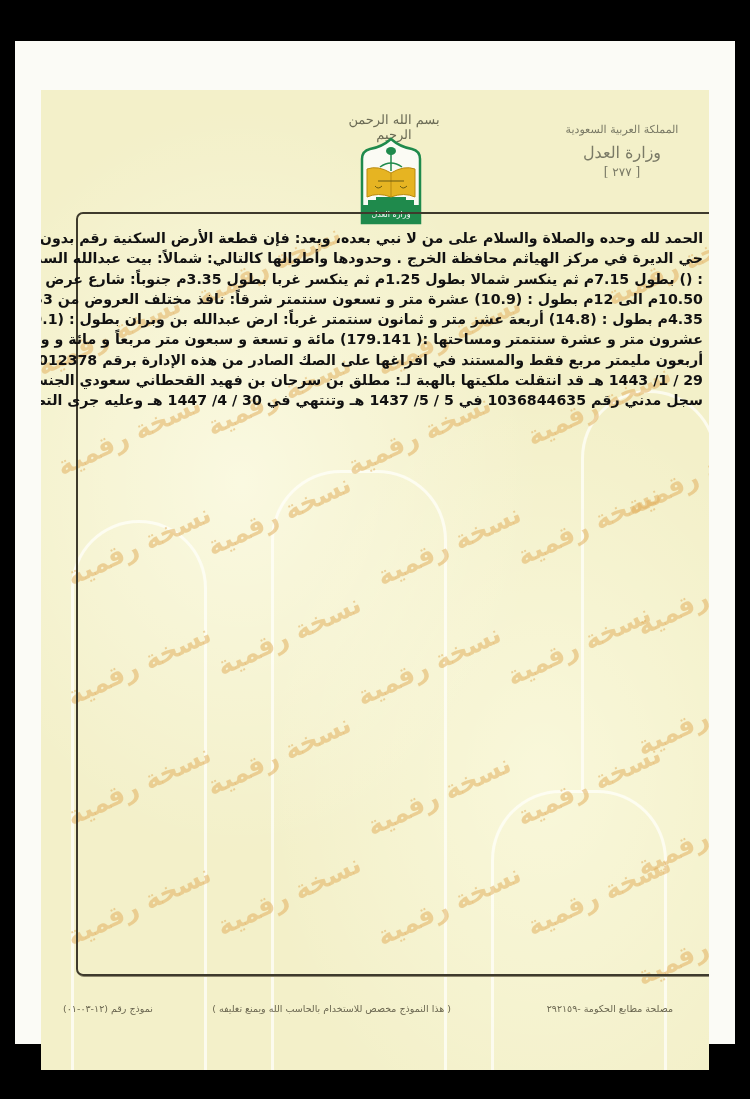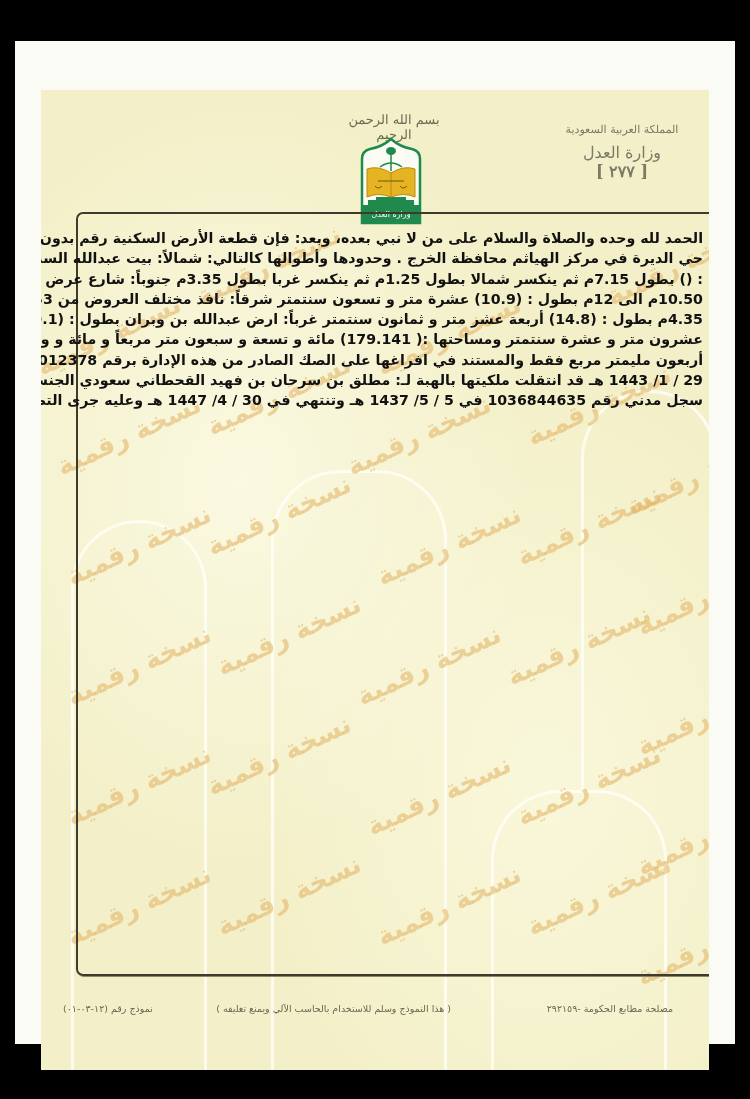--- a/index.html
+++ b/index.html
@@ -84,21 +84,21 @@
       right: 22px;
       top: 28px;
       width: 130px;
       text-align: center;
       font-family: "DejaVu Serif", serif;
       color: #7a7a66;
       direction: rtl;
     }
     .ministry .l1 { font-size: 11px; line-height: 24px; }
     .ministry .l2 { font-size: 16px; line-height: 22px; }
-    .ministry .l3 { font-size: 16px; line-height: 16px; letter-spacing: 1px; font-weight: bold; }
+    .ministry .l3 { font-size: 12px; line-height: 16px; letter-spacing: 1px; }
     .content-box {
       position: absolute;
       left: 34px;
       top: 122px;
       width: 636px;
       height: 760px;
       left: 35px;
       top: 122px;
       width: 637px;
       height: 760px;
@@ -218,17 +218,17 @@
         <span class="line">4.35م بطول : (14.8) أربعة عشر متر و ثمانون سنتمتر غرباً: ارض عبدالله بن وبران بطول : (20.1)</span>
         <span class="line">عشرون متر و عشرة سنتمتر ومساحتها :( 179.141) مائة و تسعة و سبعون متر مربعاً و مائة و واحد و</span>
         <span class="line">أربعون مليمتر مربع فقط والمستند في افراغها على الصك الصادر من هذه الإدارة برقم 411508012378 في</span>
         <span class="line">29 / 1/ 1443 هـ قد انتقلت ملكيتها بالهبة لـ: مطلق بن سرحان بن فهيد القحطاني سعودي الجنسية بموجب</span>
         <span class="line">سجل مدني رقم 1036844635 في 5 / 5/ 1437 هـ وتنتهي في 30 / 4/ 1447 هـ وعليه جرى التصديق</span>
       </div>
     </div>
 
     <div class="footer">
       <span class="f-press">مصلحة مطابع الحكومة -٢٩٢١٥٩</span>
-      <span class="f-note">( هذا النموذج وسلم للاستخدام بالحاسب الآلي ويمنع تغليفه )</span>
+      <span class="f-note">( هذا النموذج مخصص للاستخدام بالحاسب الله ويمنع تغليفه )</span>
       <span class="f-form">نموذج رقم (١٢-٠٣-٠١)</span>
     </div>
   </div>
 </div>
 
 </body></html>

